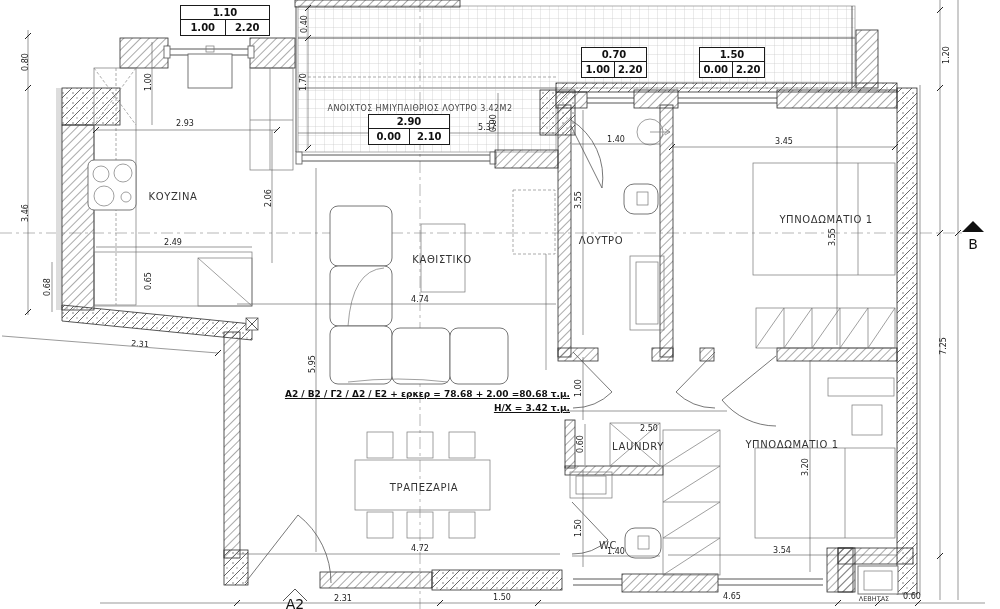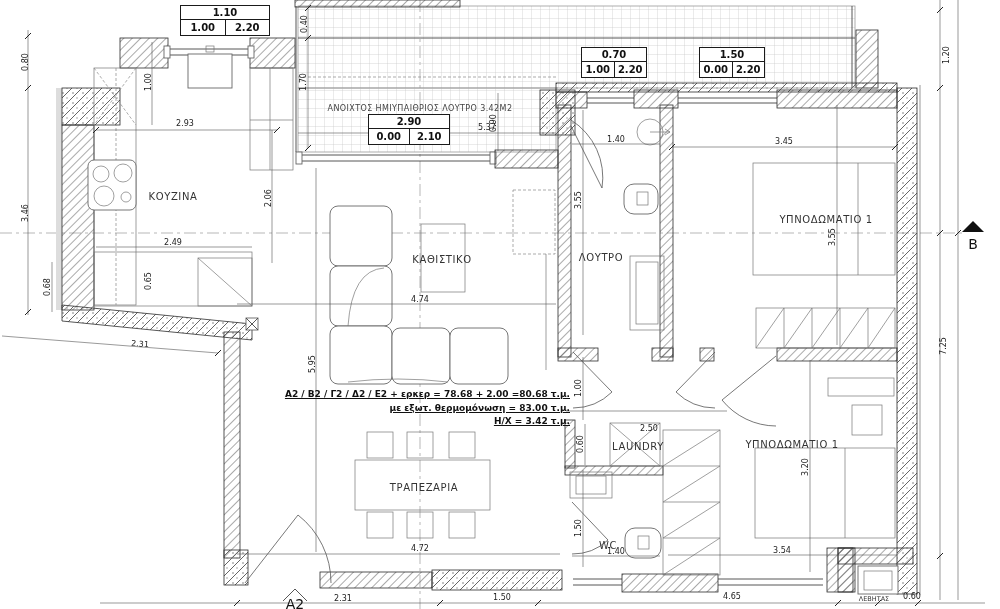--- a/index.html
+++ b/index.html
@@ -279,31 +279,30 @@
   <div class="bt">
     <span>0.00</span>
     <span>2.20</span>
   </div>
 </div>
 
 <span class="perg" style="left:420px;top:108px">ΑΝΟΙΧΤΟΣ ΗΜΙΥΠΑΙΘΡΙΟΣ ΛΟΥΤΡΟ 3.42Μ2</span>
 
 <span class="room" style="left:173px;top:196px">ΚΟΥΖΙΝΑ</span>
 <span class="room" style="left:442px;top:259px">ΚΑΘΙΣΤΙΚΟ</span>
-<span class="room" style="left:601px;top:257px">ΛΟΥΤΡΟ</span>
+<span class="room" style="left:601px;top:240px">ΛΟΥΤΡΟ</span>
 <span class="room" style="left:826px;top:219px">ΥΠΝΟΔΩΜΑΤΙΟ 1</span>
 <span class="room" style="left:792px;top:444px">ΥΠΝΟΔΩΜΑΤΙΟ 1</span>
 <span class="room" style="left:424px;top:487px">ΤΡΑΠΕΖΑΡΙΑ</span>
 <span class="room" style="left:638px;top:446px">LAUNDRY</span>
 <span class="room" style="left:608px;top:545px">WC</span>
 <span class="room tiny" style="left:874px;top:599px">ΛΕΒΗΤΑΣ</span>
 
 <div id="annotation">
   <div>Α2 / Β2 / Γ2 / Δ2 / Ε2 + ερκερ = 78.68 + 2.00 =80.68 τ.μ.</div>
-  <div>με εξωτ. θερμομόνωση = 83.00 τ.μ.</div>
   <div>Η/Χ = 3.42 τ.μ.</div>
 </div>
 
 <span class="mark" id="mark-b" style="left:973px;top:244px">B</span>
 <span class="mark" id="mark-a2" style="left:295px;top:604px">A2</span>
 
 <span class="dim" style="left:185px;top:123px">2.93</span>
 <span class="dim" style="left:173px;top:242px">2.49</span>
 <span class="dim r4" style="left:140px;top:344px">2.31</span>
 <span class="dim" style="left:420px;top:299px">4.74</span>

